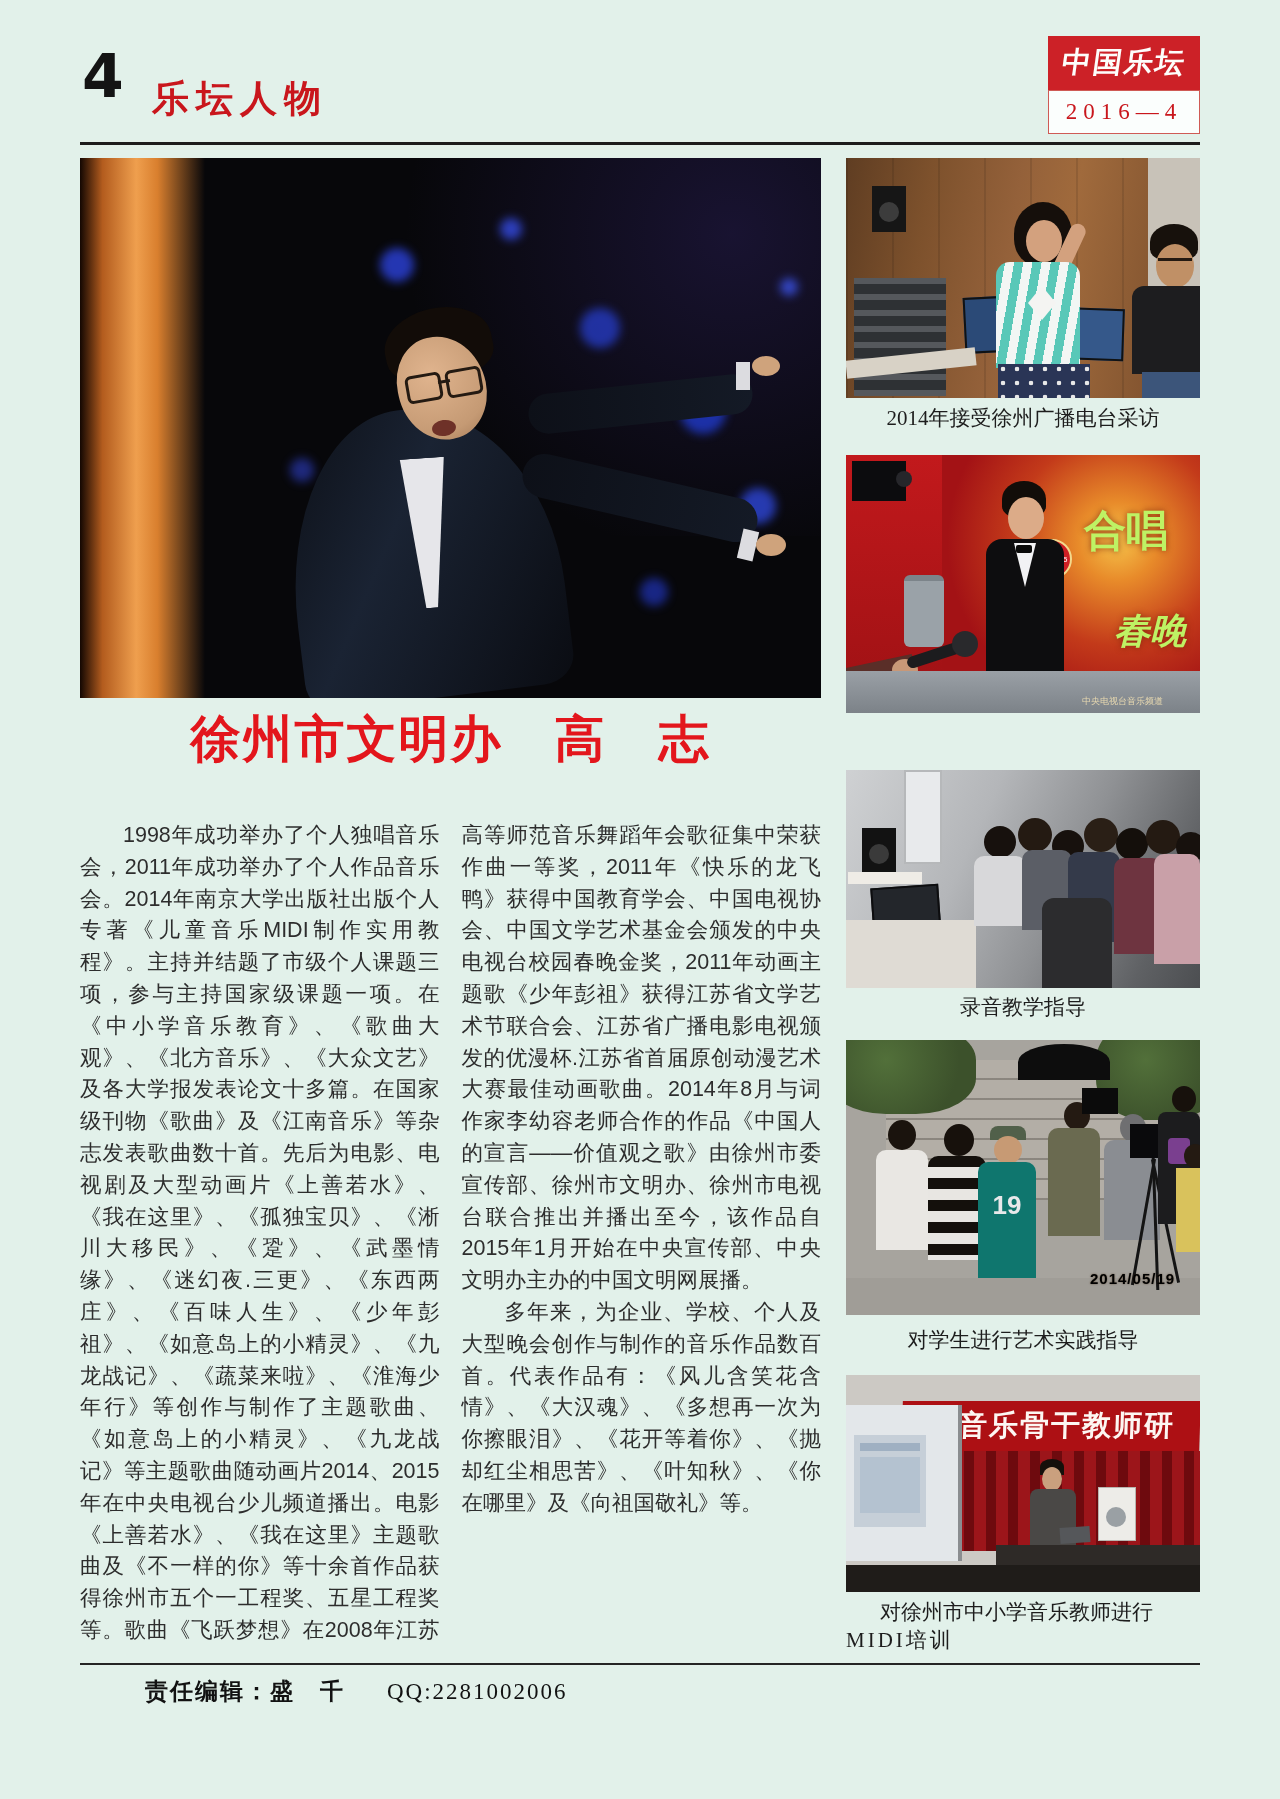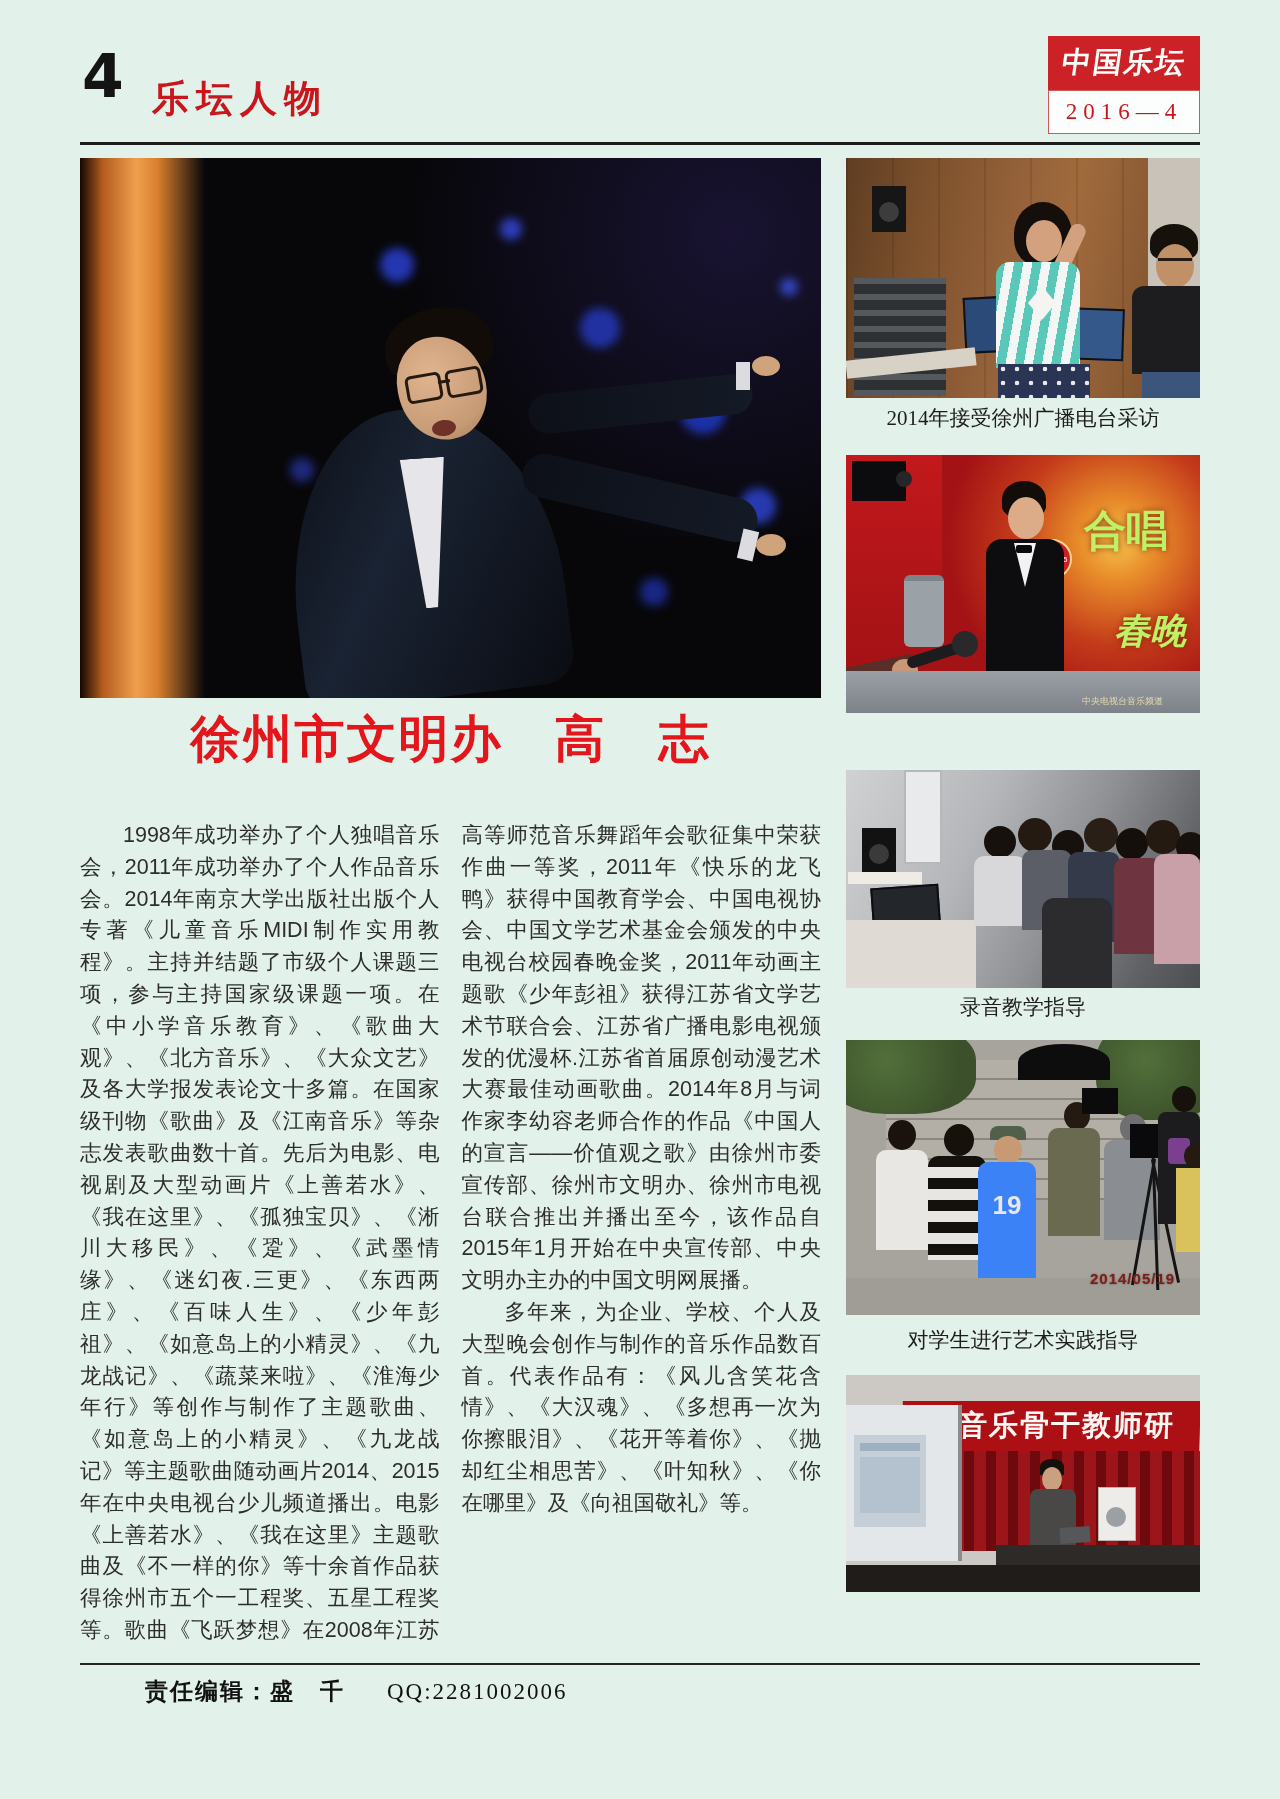--- a/index.html
+++ b/index.html
@@ -224,38 +224,38 @@
     <div class="abs foliage" style="left:-20px;top:-16px;width:150px;height:90px;"></div>
     <div class="abs foliage" style="left:250px;top:-20px;width:124px;height:100px;"></div>
     <div class="abs" style="left:172px;top:4px;width:92px;height:36px;background:#0d0d0d;border-radius:50% 50% 0 0;"></div>
     <div class="abs" style="left:0;top:238px;width:354px;height:37px;background:#a09d97;"></div>
     <div class="abs head" style="left:42px;top:80px;width:28px;height:30px;background:#1a130d;"></div>
     <div class="abs" style="left:30px;top:110px;width:52px;height:100px;background:#e9e7e3;border-radius:10px 10px 0 0;"></div>
     <div class="abs head" style="left:98px;top:84px;width:30px;height:32px;background:#17110c;"></div>
     <div class="abs" style="left:82px;top:116px;width:58px;height:104px;border-radius:10px 10px 0 0;background:repeating-linear-gradient(180deg,#14100c 0 11px,#e8e6e2 11px 22px);"></div>
     <div class="abs" style="left:144px;top:86px;width:36px;height:14px;background:#51604a;border-radius:8px 8px 0 0;"></div>
     <div class="abs head" style="left:148px;top:96px;width:28px;height:28px;background:#c79a74;"></div>
-    <div class="abs" style="left:132px;top:122px;width:58px;height:116px;background:#3b82f6;border-radius:10px 10px 0 0;display:flex;justify-content:center;">
+    <div class="abs" style="left:132px;top:122px;width:58px;height:116px;background:#0f766e;border-radius:10px 10px 0 0;display:flex;justify-content:center;">
       <span style="color:#e8e8ea;font-size:26px;font-weight:bold;margin-top:28px;">19</span>
     </div>
     <div class="abs head" style="left:218px;top:62px;width:26px;height:28px;background:#241a12;"></div>
     <div class="abs" style="left:202px;top:88px;width:52px;height:108px;background:#6a6a50;border-radius:10px 10px 0 0;"></div>
     <div class="abs" style="left:236px;top:48px;width:36px;height:26px;background:#0b0b0b;"></div>
     <div class="abs head" style="left:274px;top:74px;width:26px;height:28px;background:#6f6f71;"></div>
     <div class="abs" style="left:258px;top:100px;width:56px;height:100px;background:#8a8d92;border-radius:10px 10px 0 0;"></div>
     <div class="abs" style="left:284px;top:84px;width:50px;height:34px;background:#0a0a0c;"></div>
     <div class="abs tripod-leg" style="left:296px;top:118px;height:128px;transform:rotate(10deg);"></div>
     <div class="abs tripod-leg" style="left:308px;top:118px;height:132px;transform:rotate(-2deg);"></div>
     <div class="abs tripod-leg" style="left:318px;top:118px;height:126px;transform:rotate(-12deg);"></div>
     <div class="abs head" style="left:326px;top:46px;width:24px;height:26px;background:#17110c;"></div>
     <div class="abs" style="left:312px;top:72px;width:42px;height:112px;background:#1c1c1e;border-radius:8px 8px 0 0;"></div>
     <div class="abs" style="left:322px;top:98px;width:22px;height:26px;background:#7a3f8f;border-radius:4px;"></div>
     <div class="abs head" style="left:338px;top:104px;width:22px;height:24px;background:#241a12;"></div>
     <div class="abs" style="left:330px;top:128px;width:24px;height:84px;background:#d9c25c;"></div>
-    <div class="abs" style="left:244px;top:230px;color:#7f1d1d;font-size:15px;font-weight:bold;letter-spacing:1px;text-shadow:0 0 2px rgba(60,30,0,.6);">2014/05/19</div>
+    <div class="abs" style="left:244px;top:230px;color:#000000;font-size:15px;font-weight:bold;letter-spacing:1px;text-shadow:0 0 2px rgba(60,30,0,.6);">2014/05/19</div>
   </div>
   <div class="abs caption c4">对学生进行艺术实践指导</div>
 
   <div class="abs photo p5">
     <div class="abs curtain"></div>
     <div class="abs p5-banner">
       <span>学音乐骨干教师研</span>
     </div>
     <div class="abs screen"></div>
     <div class="abs" style="left:8px;top:60px;width:72px;height:92px;background:#c6cfd8;"></div>
@@ -263,20 +263,24 @@
     <div class="abs" style="left:14px;top:82px;width:60px;height:56px;background:#b4c2d0;"></div>
     <div class="abs head" style="left:194px;top:84px;width:24px;height:16px;background:#15100b;border-radius:50% 50% 0 0;"></div>
     <div class="abs head" style="left:196px;top:92px;width:20px;height:24px;background:#caa07e;"></div>
     <div class="abs" style="left:184px;top:114px;width:46px;height:62px;background:#4a4846;border-radius:8px 8px 0 0;"></div>
     <div class="abs" style="left:252px;top:112px;width:36px;height:52px;background:#edece8;border:1px solid #b8b6b0;"></div>
     <div class="abs" style="left:260px;top:132px;width:20px;height:20px;background:#9aa0a4;border-radius:50%;"></div>
     <div class="abs" style="left:214px;top:152px;width:30px;height:16px;background:#55575a;transform:rotate(-4deg);"></div>
     <div class="abs" style="left:150px;top:170px;width:204px;height:20px;background:#2e2a27;"></div>
     <div class="abs" style="left:0;top:190px;width:354px;height:27px;background:#1f1c19;"></div>
   </div>
+  <div class="abs caption c5">
+    <div class="l1">对徐州市中小学音乐教师进行</div>
+    <div class="l2">MIDI培训</div>
+  </div>
 
   <div class="abs footer-rule"></div>
   <div class="abs footer">
     <span class="ed">责任编辑：盛　千</span>
     <span class="qq">QQ:2281002006</span>
   </div>
 
 </div>
 
 </body></html>

